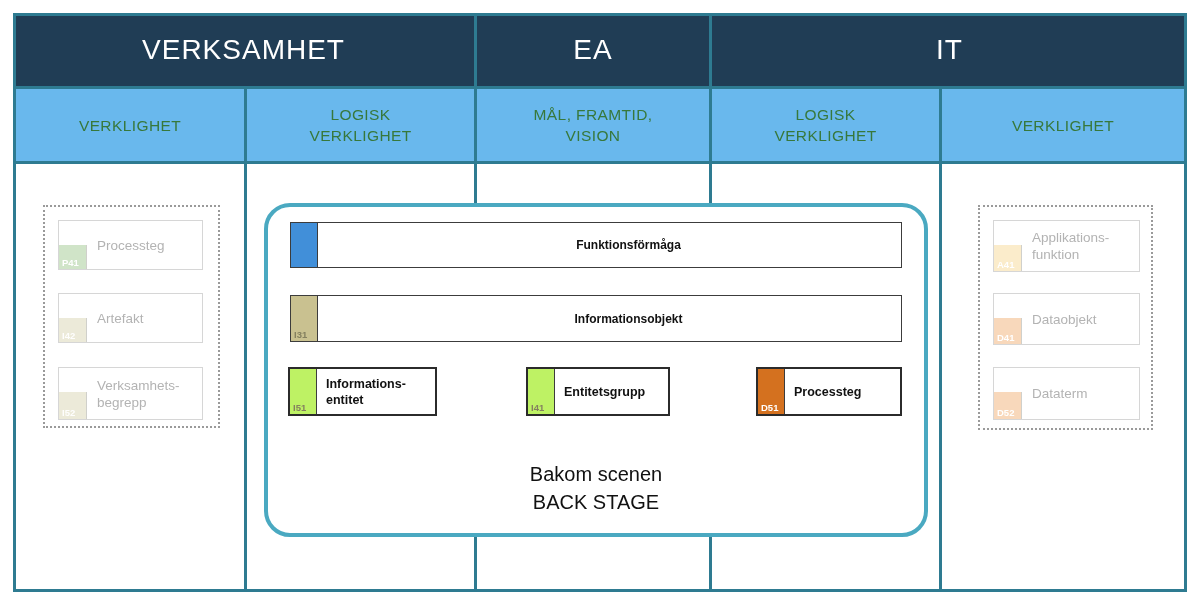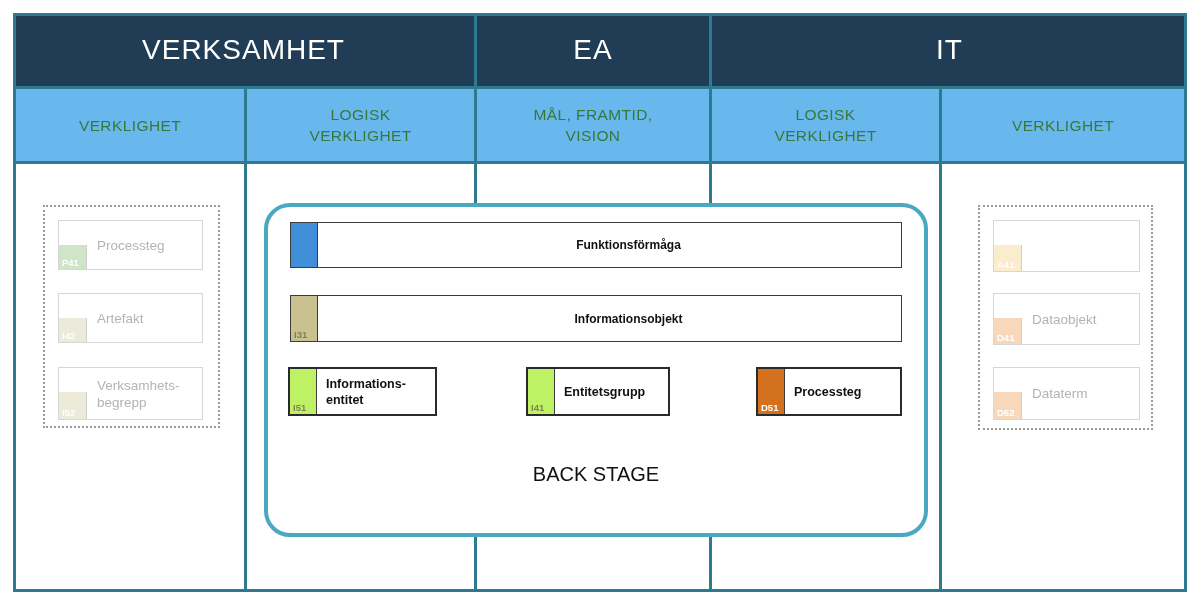--- a/index.html
+++ b/index.html
@@ -165,29 +165,34 @@
   <div class="abs sbox" style="left:756px;top:367px;width:146px;height:49px;">
     <div class="tag t-d51">
       <span class="code">D51</span>
     </div>
     <div class="lbl">
       <span>Processteg</span>
     </div>
   </div>
 
   <div class="abs caption">
+    <div>Bakom scenen</div>
     <div>BACK STAGE</div>
   </div>
 
   <div class="abs dotbox" style="left:978px;top:205px;width:175px;height:225px;"></div>
 
   <div class="abs fitem" style="left:993px;top:220px;width:147px;height:52px;">
     <div class="tag t-a41">
       <span class="code">A41</span>
     </div>
+    <div class="lbl">
+      <span>Applikations-</span>
+      <span>funktion</span>
+    </div>
   </div>
   <div class="abs fitem" style="left:993px;top:293px;width:147px;height:52px;">
     <div class="tag t-d41">
       <span class="code">D41</span>
     </div>
     <div class="lbl">
       <span>Dataobjekt</span>
     </div>
   </div>
   <div class="abs fitem" style="left:993px;top:367px;width:147px;height:53px;">

